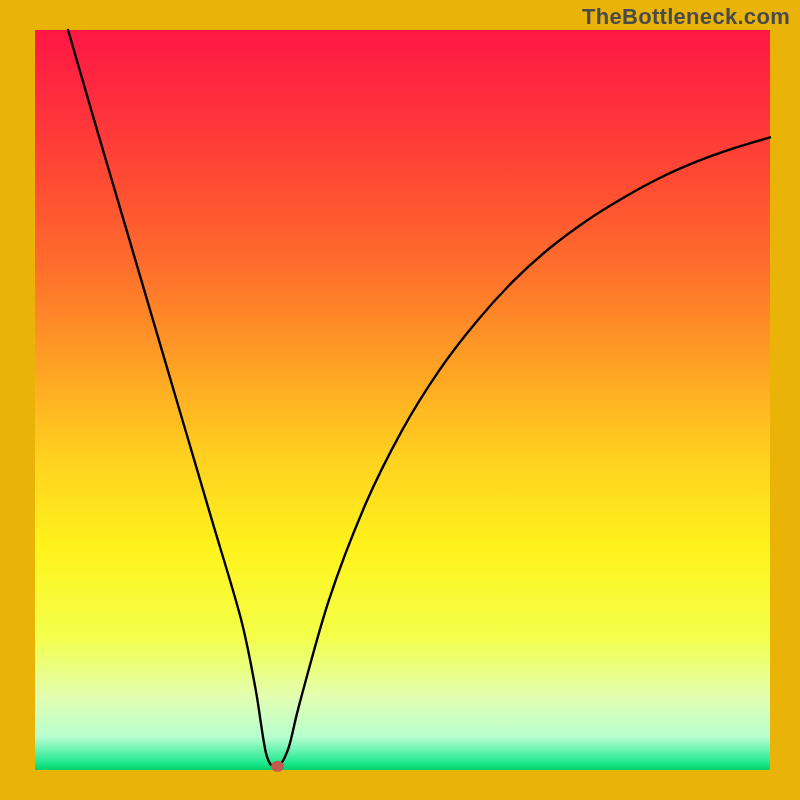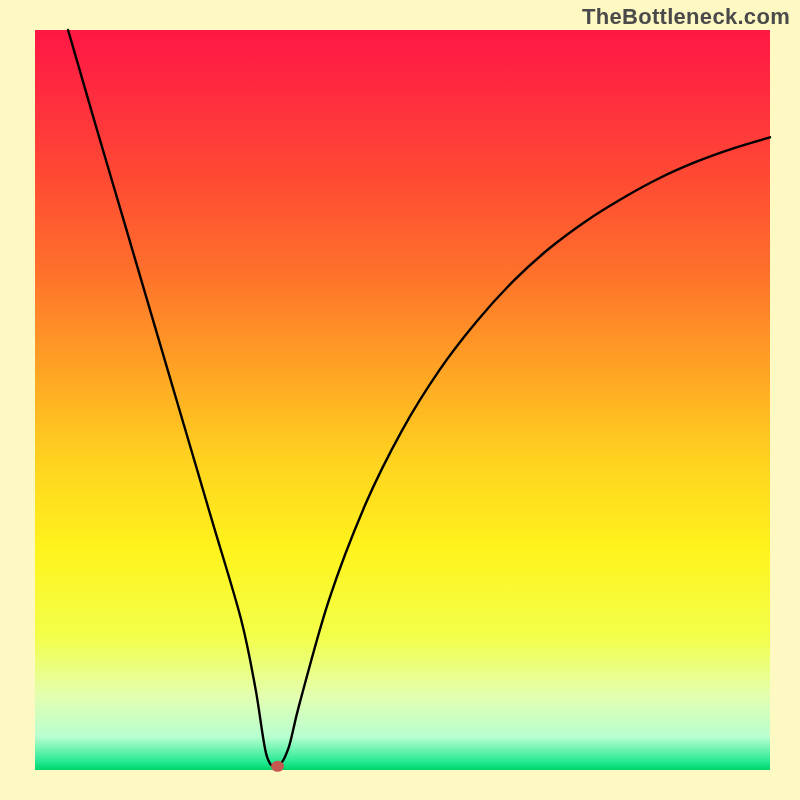--- a/index.html
+++ b/index.html
@@ -8,21 +8,21 @@
     width: 800px;
     height: 800px;
     background: #000;
     overflow: hidden;
     font-family: Arial, Helvetica, sans-serif;
   }
   .frame {
     position: relative;
     width: 800px;
     height: 800px;
-    background: #fef9c3;
+    background: #eab308;
   }
   .watermark {
     position: absolute;
     top: 4px;
     right: 10px;
     color: #4a4a4a;
     font-size: 22px;
     font-weight: 600;
     letter-spacing: 0.3px;
     z-index: 20;

